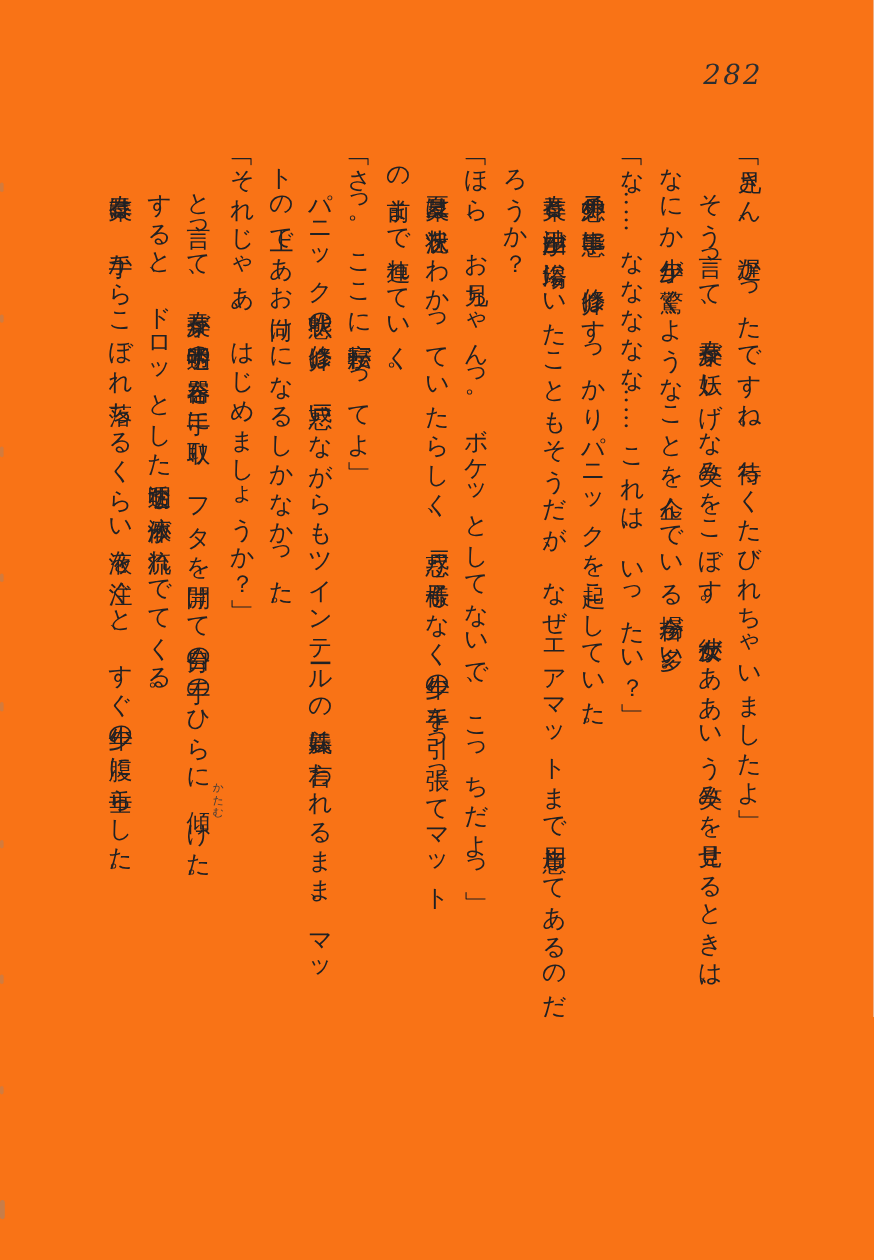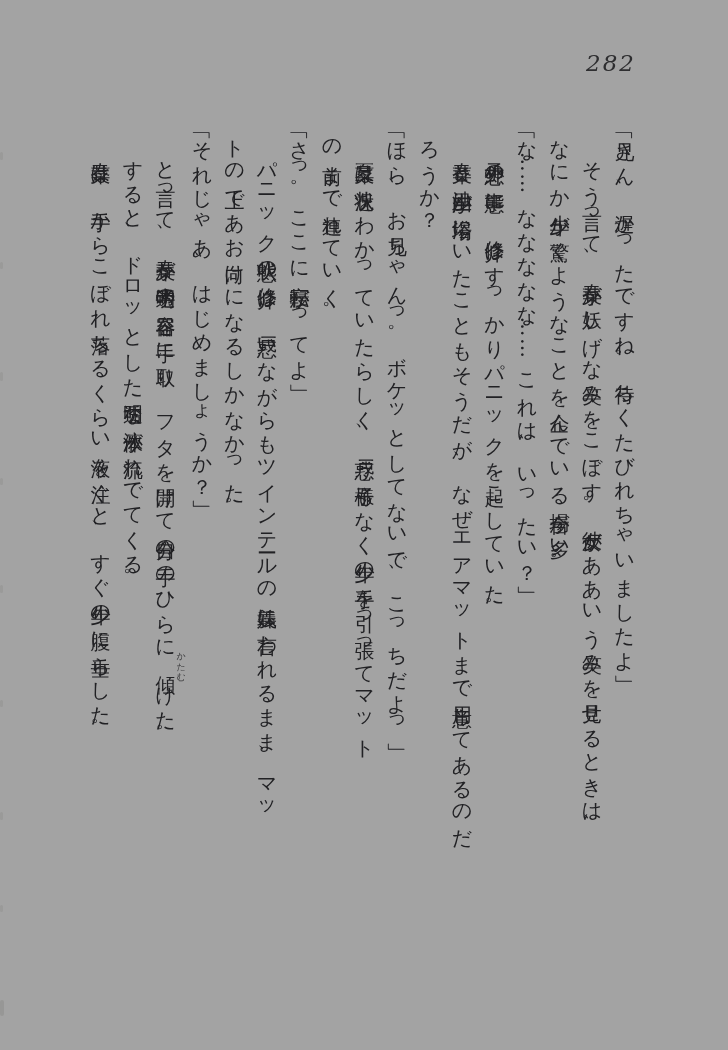--- a/index.html
+++ b/index.html
@@ -4,21 +4,21 @@
 <style>
   html, body {
     margin: 0;
     padding: 0;
     background: #e8e8e6;
   }
   .page {
     position: relative;
     width: 728px;
     height: 1050px;
-    background: #a3a3a3;
+    background: #f97316;
     overflow: hidden;
     font-family: "DejaVu Serif", "Liberation Serif", serif;
   }
   .page-number {
     position: absolute;
     top: 50px;
     left: 586px;
     font-family: "DejaVu Serif", "Liberation Serif", serif;
     font-style: italic;
     font-size: 23px;

